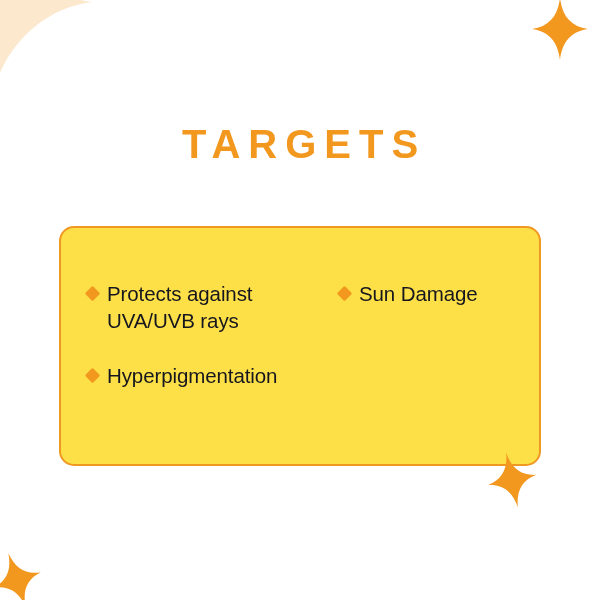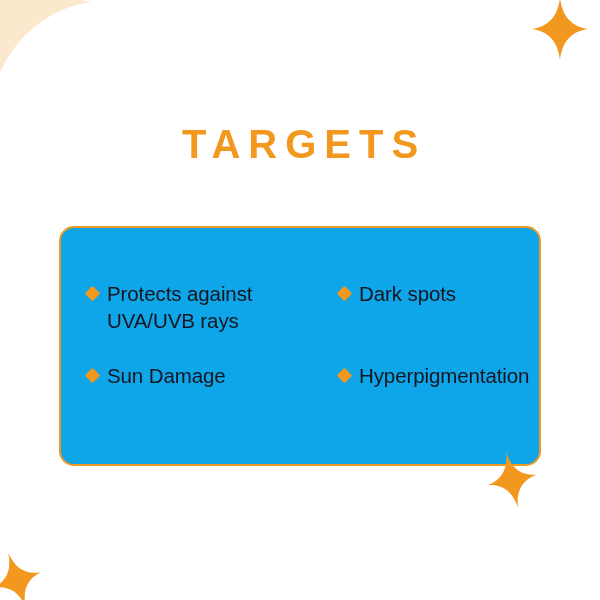--- a/index.html
+++ b/index.html
@@ -76,21 +76,21 @@
   }
 
   
   #targets-card {
     position: absolute;
     left: 59px;
     top: 226px;
     width: 482px;
     height: 240px;
     box-sizing: border-box;
-    background: #0ea5e9;
+    background: #fde047;
     border: 2px solid #ef9822;
     border-radius: 15px;
   }
 
   #targets-grid {
     position: absolute;
     left: 26px;
     top: 52px;
     width: 440px;
     display: grid;
@@ -146,24 +146,20 @@
 
   <div id="targets-card">
     <div id="targets-grid">
 
       <div class="target-item">
         <span class="bullet-diamond"></span>
         <span class="target-label">Protects against
 UVA/UVB rays</span>
       </div>
 
-      <div class="target-item">
-        <span class="bullet-diamond"></span>
-        <span class="target-label">Dark spots</span>
-      </div>
 
       <div class="target-item">
         <span class="bullet-diamond"></span>
         <span class="target-label">Sun Damage</span>
       </div>
 
       <div class="target-item">
         <span class="bullet-diamond"></span>
         <span class="target-label">Hyperpigmentation</span>
       </div>

